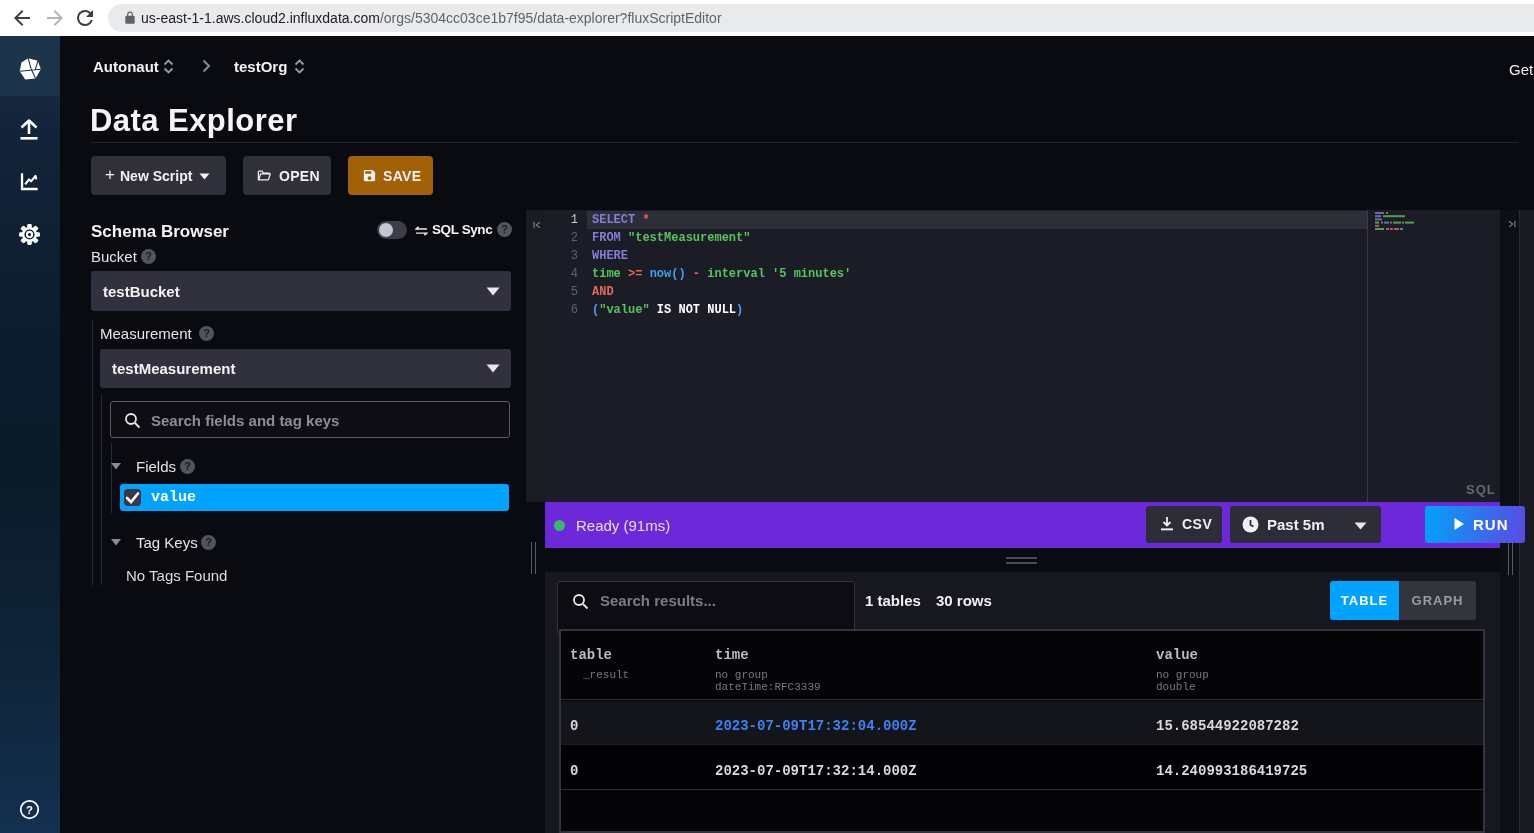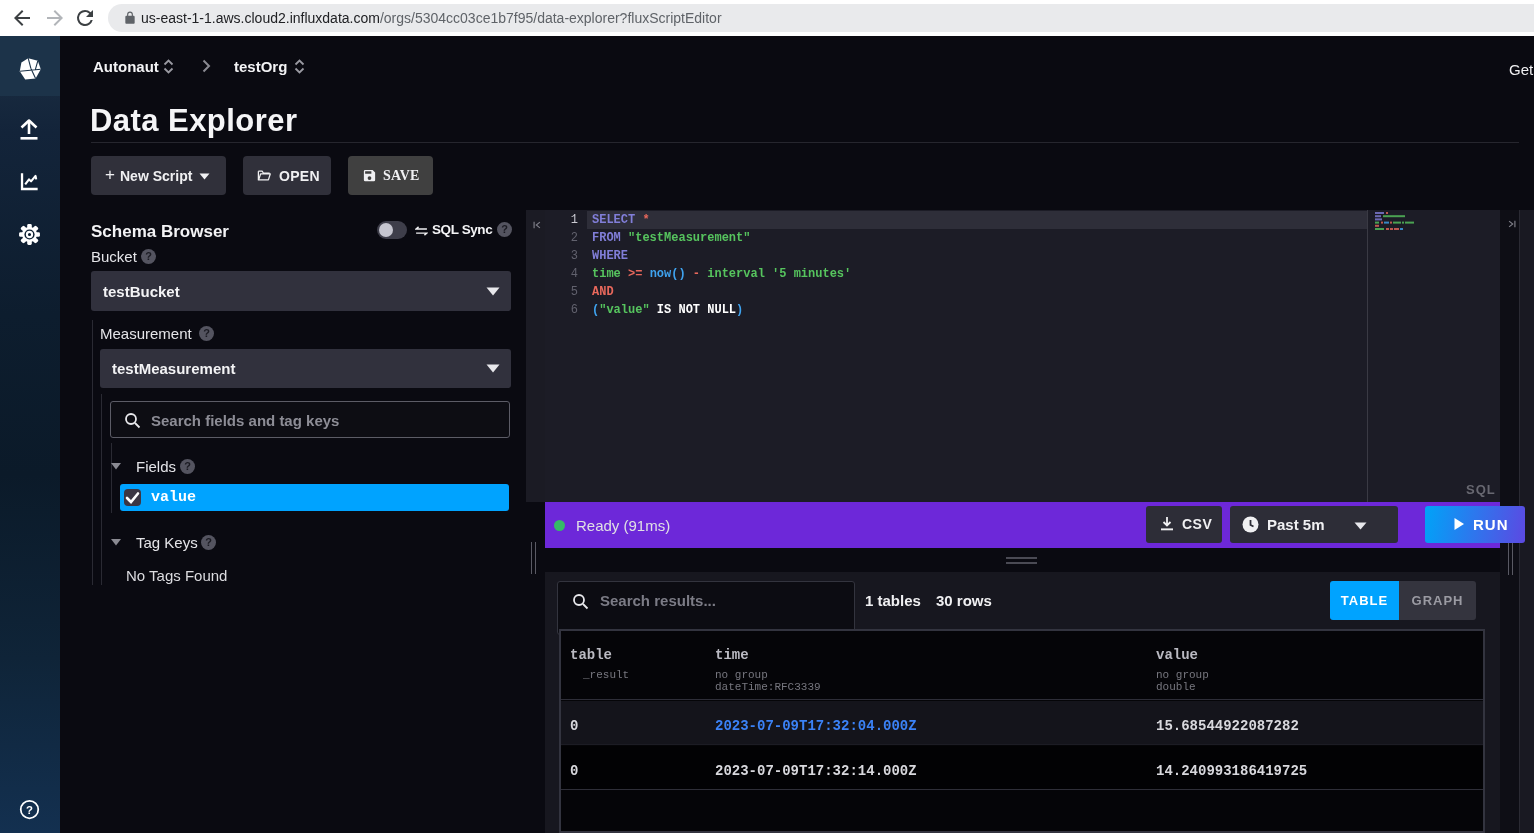--- a/index.html
+++ b/index.html
@@ -99,21 +99,21 @@
     <svg class="abs" style="left:108px;top:17px" width="11" height="7" viewBox="0 0 11 7">
         <path d="M0.5 0.5 L10.5 0.5 L5.5 6.5 Z" fill="#f0f0f2"></path>
       </svg>
   </div>
   <div class="abs" style="left:243px;top:156px;width:88px;height:39px;background:#30303a;border-radius:4px;">
     <svg class="abs" style="left:13px;top:12px" width="16" height="15" viewBox="0 0 24 24">
         <path d="M3 5 H9 L11 8 H21 M3 5 V19 H19 L22 9.5 H6.5 L3.5 19" stroke="#f0f0f2" stroke-width="2" fill="none" stroke-linejoin="round"></path>
       </svg>
     <span class="abs" style="left:36px;top:12px;font-size:14px;font-weight:bold;color:#f0f0f2;letter-spacing:0.3px;">OPEN</span>
   </div>
-  <div class="abs" style="left:348px;top:156px;width:85px;height:39px;background:#404040;border-radius:4px;font-family:Liberation Serif, serif;">
+  <div class="abs" style="left:348px;top:156px;width:85px;height:39px;background:#a16207;border-radius:4px;">
     <svg class="abs" style="left:14px;top:12px" width="15" height="15" viewBox="0 0 24 24">
         <path d="M17 3H5a2 2 0 0 0-2 2v14a2 2 0 0 0 2 2h14a2 2 0 0 0 2-2V7l-4-4zM12 19a3 3 0 1 1 0-6 3 3 0 0 1 0 6zm3-10H5V5h10v4z" fill="#f0f0f2"></path>
       </svg>
     <span class="abs" style="left:35px;top:12px;font-size:14px;font-weight:bold;color:#f0f0f2;letter-spacing:0.3px;">SAVE</span>
   </div>
 
   <div class="abs" style="left:91px;top:222px;font-size:17px;font-weight:bold;color:#f3f3f5;">Schema Browser</div>
 
   <div class="abs" style="left:377px;top:221px;width:30px;height:18px;background:#3e3e4a;border-radius:9px;"></div>
   <div class="abs" style="left:379px;top:223px;width:14px;height:14px;background:#c6c6d0;border-radius:50%;"></div>
@@ -247,21 +247,21 @@
     <div class="abs" style="left:31px;top:15px;font-size:15px;color:#e0e0e4;">Ready (91ms)</div>
 
     <div class="abs" style="left:601px;top:4px;width:76px;height:37px;background:#2d2d37;border-radius:3px;">
       <svg class="abs" style="left:13px;top:10px" width="16" height="16" viewBox="0 0 16 16">
           <path d="M8 1 V9 M4.5 6 L8 9.5 L11.5 6" stroke="#f0f0f2" stroke-width="1.8" fill="none"></path>
           <rect x="2" y="12.4" width="12" height="1.9" fill="#f0f0f2"></rect>
         </svg>
       <span class="abs" style="left:36px;top:10px;font-size:14px;font-weight:bold;color:#f0f0f2;letter-spacing:0.5px;">CSV</span>
     </div>
 
-    <div class="abs" style="left:685px;top:4px;width:168px;height:37px;background:#2d2d37;border-radius:3px;">
+    <div class="abs" style="left:685px;top:4px;width:151px;height:37px;background:#2d2d37;border-radius:3px;">
       <svg class="abs" style="left:12px;top:10px" width="17" height="17" viewBox="0 0 17 17">
           <circle cx="8.5" cy="8.5" r="8" fill="#f0f0f2"></circle>
           <path d="M8.5 4 V9 L11.5 10.5" stroke="#2d2d37" stroke-width="1.8" fill="none"></path>
         </svg>
       <span class="abs" style="left:37px;top:10px;font-size:15px;font-weight:bold;color:#f0f0f2;">Past 5m</span>
       <svg class="abs" style="left:124px;top:16px" width="13" height="8" viewBox="0 0 13 8">
           <path d="M0.5 0.5 L12.5 0.5 L6.5 7.5 Z" fill="#e8e8ec"></path>
         </svg>
     </div>
 

